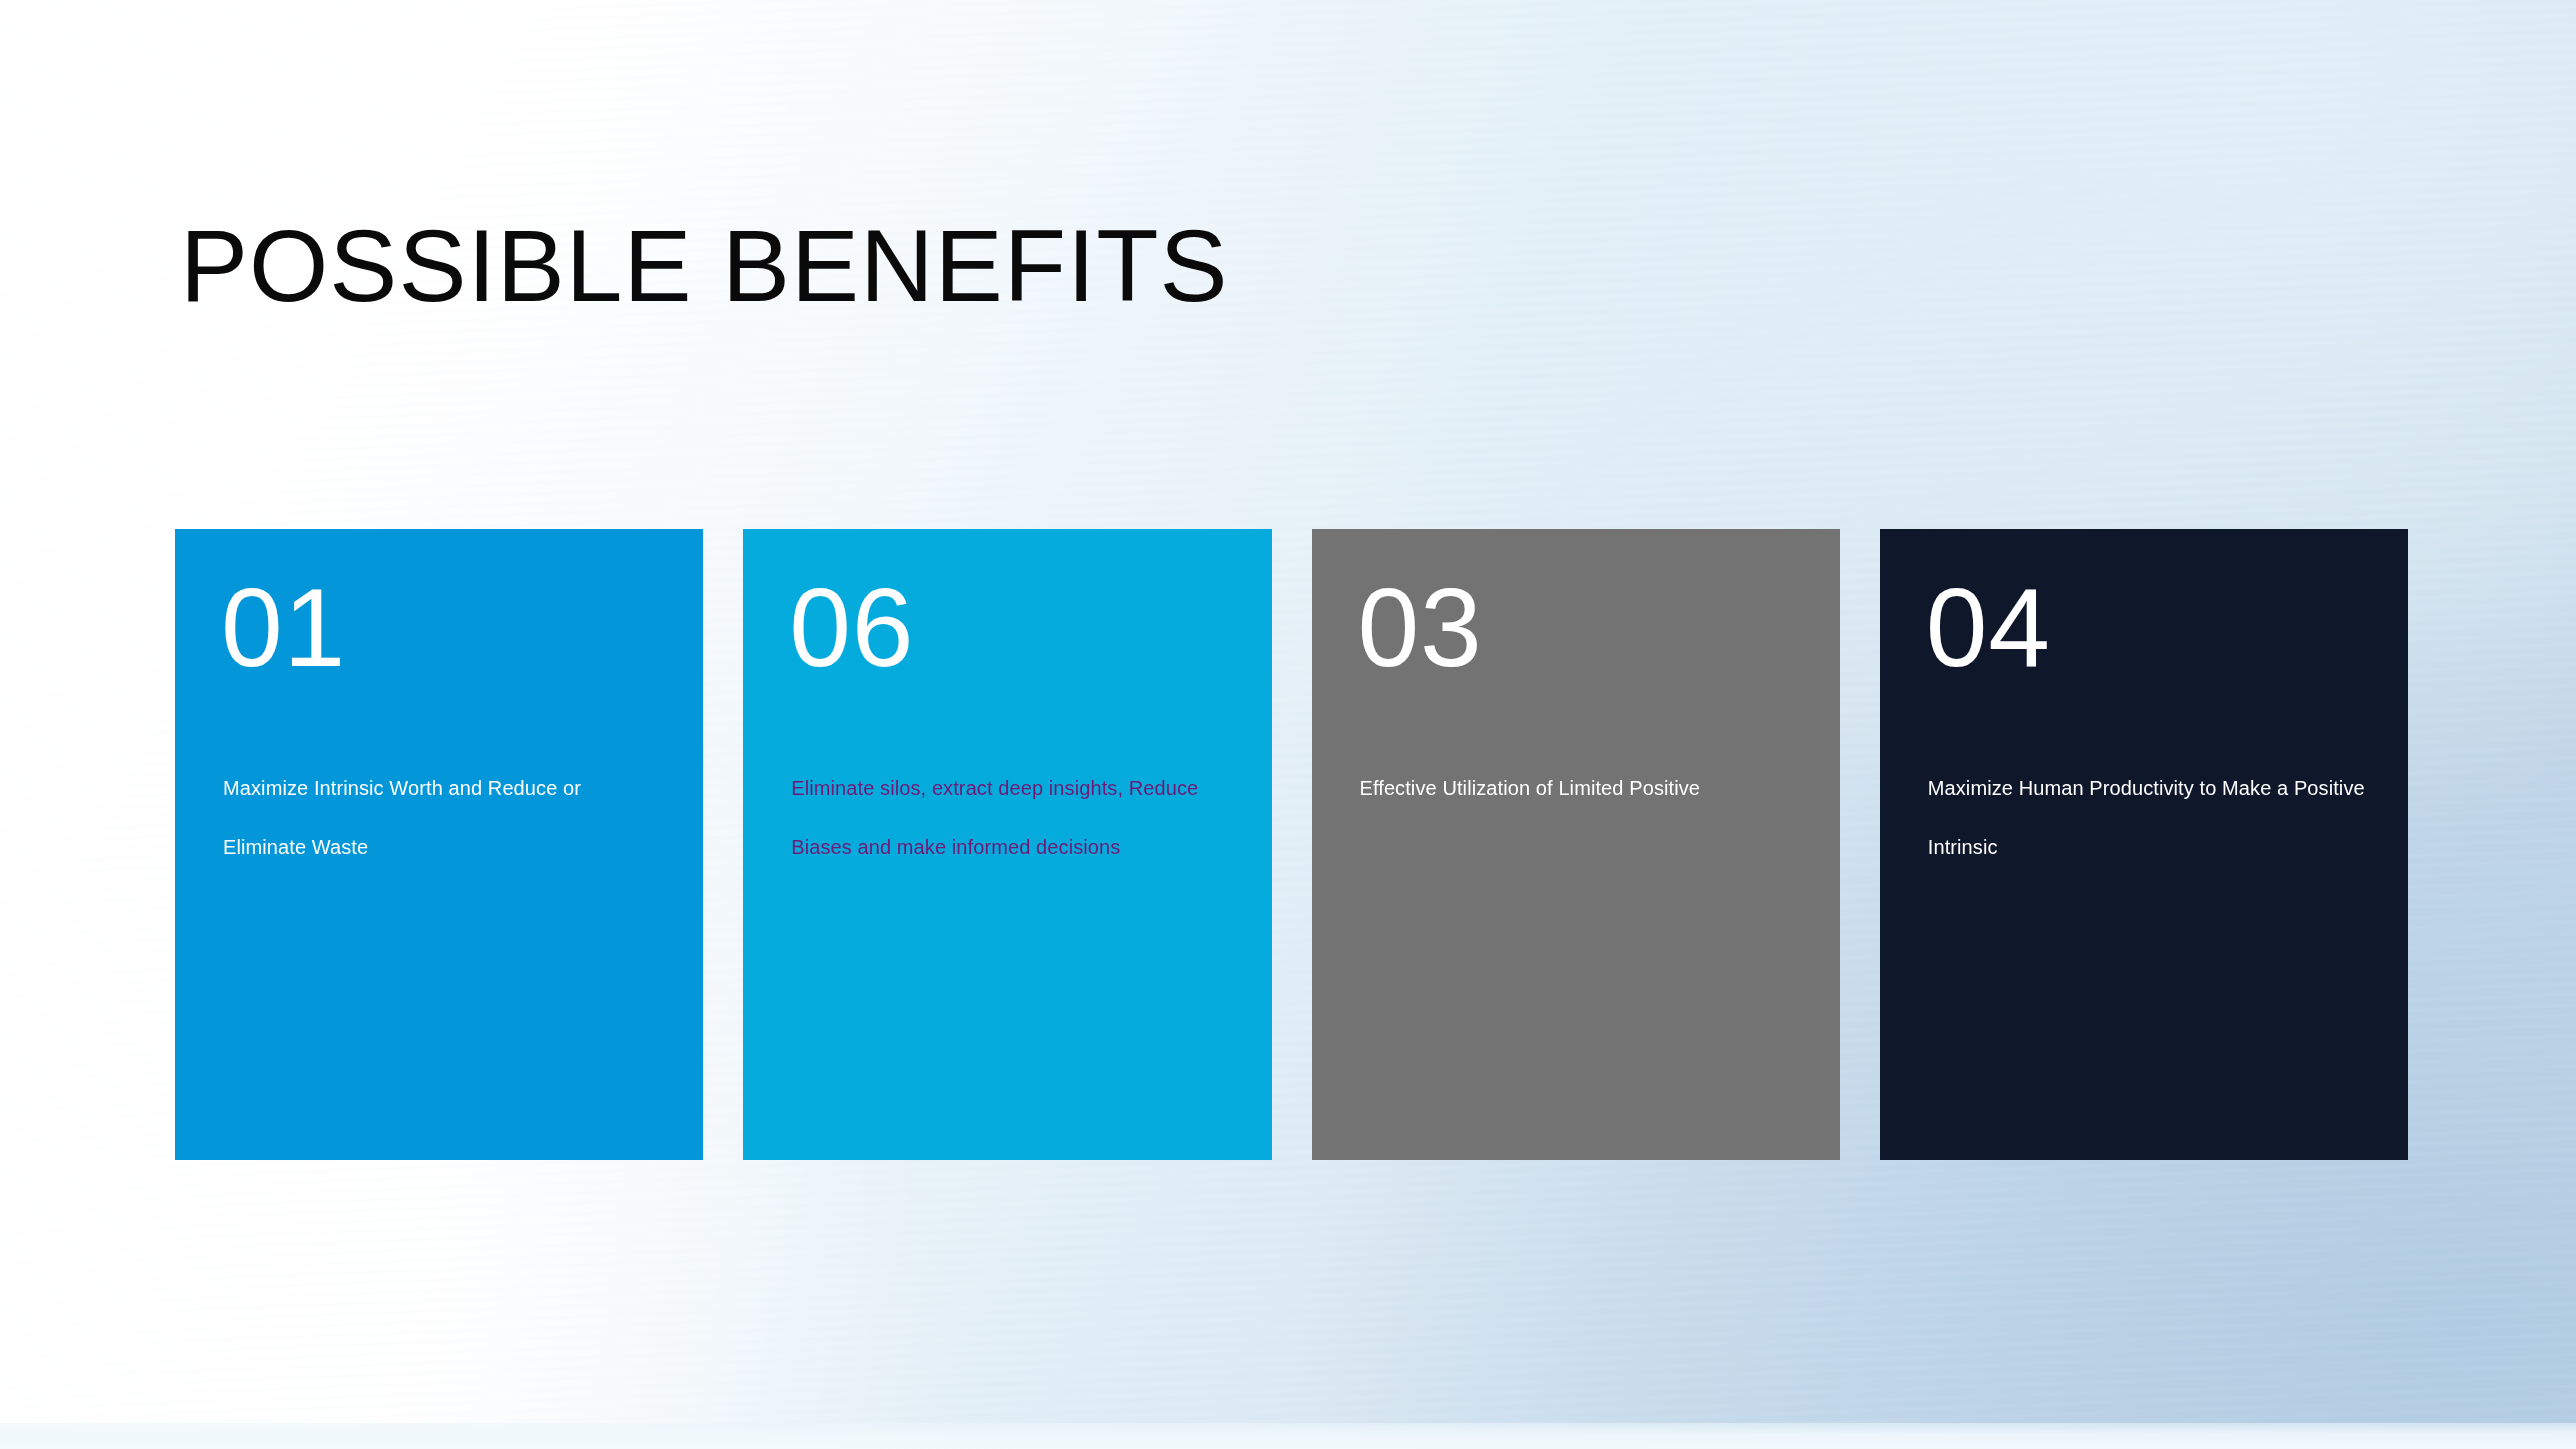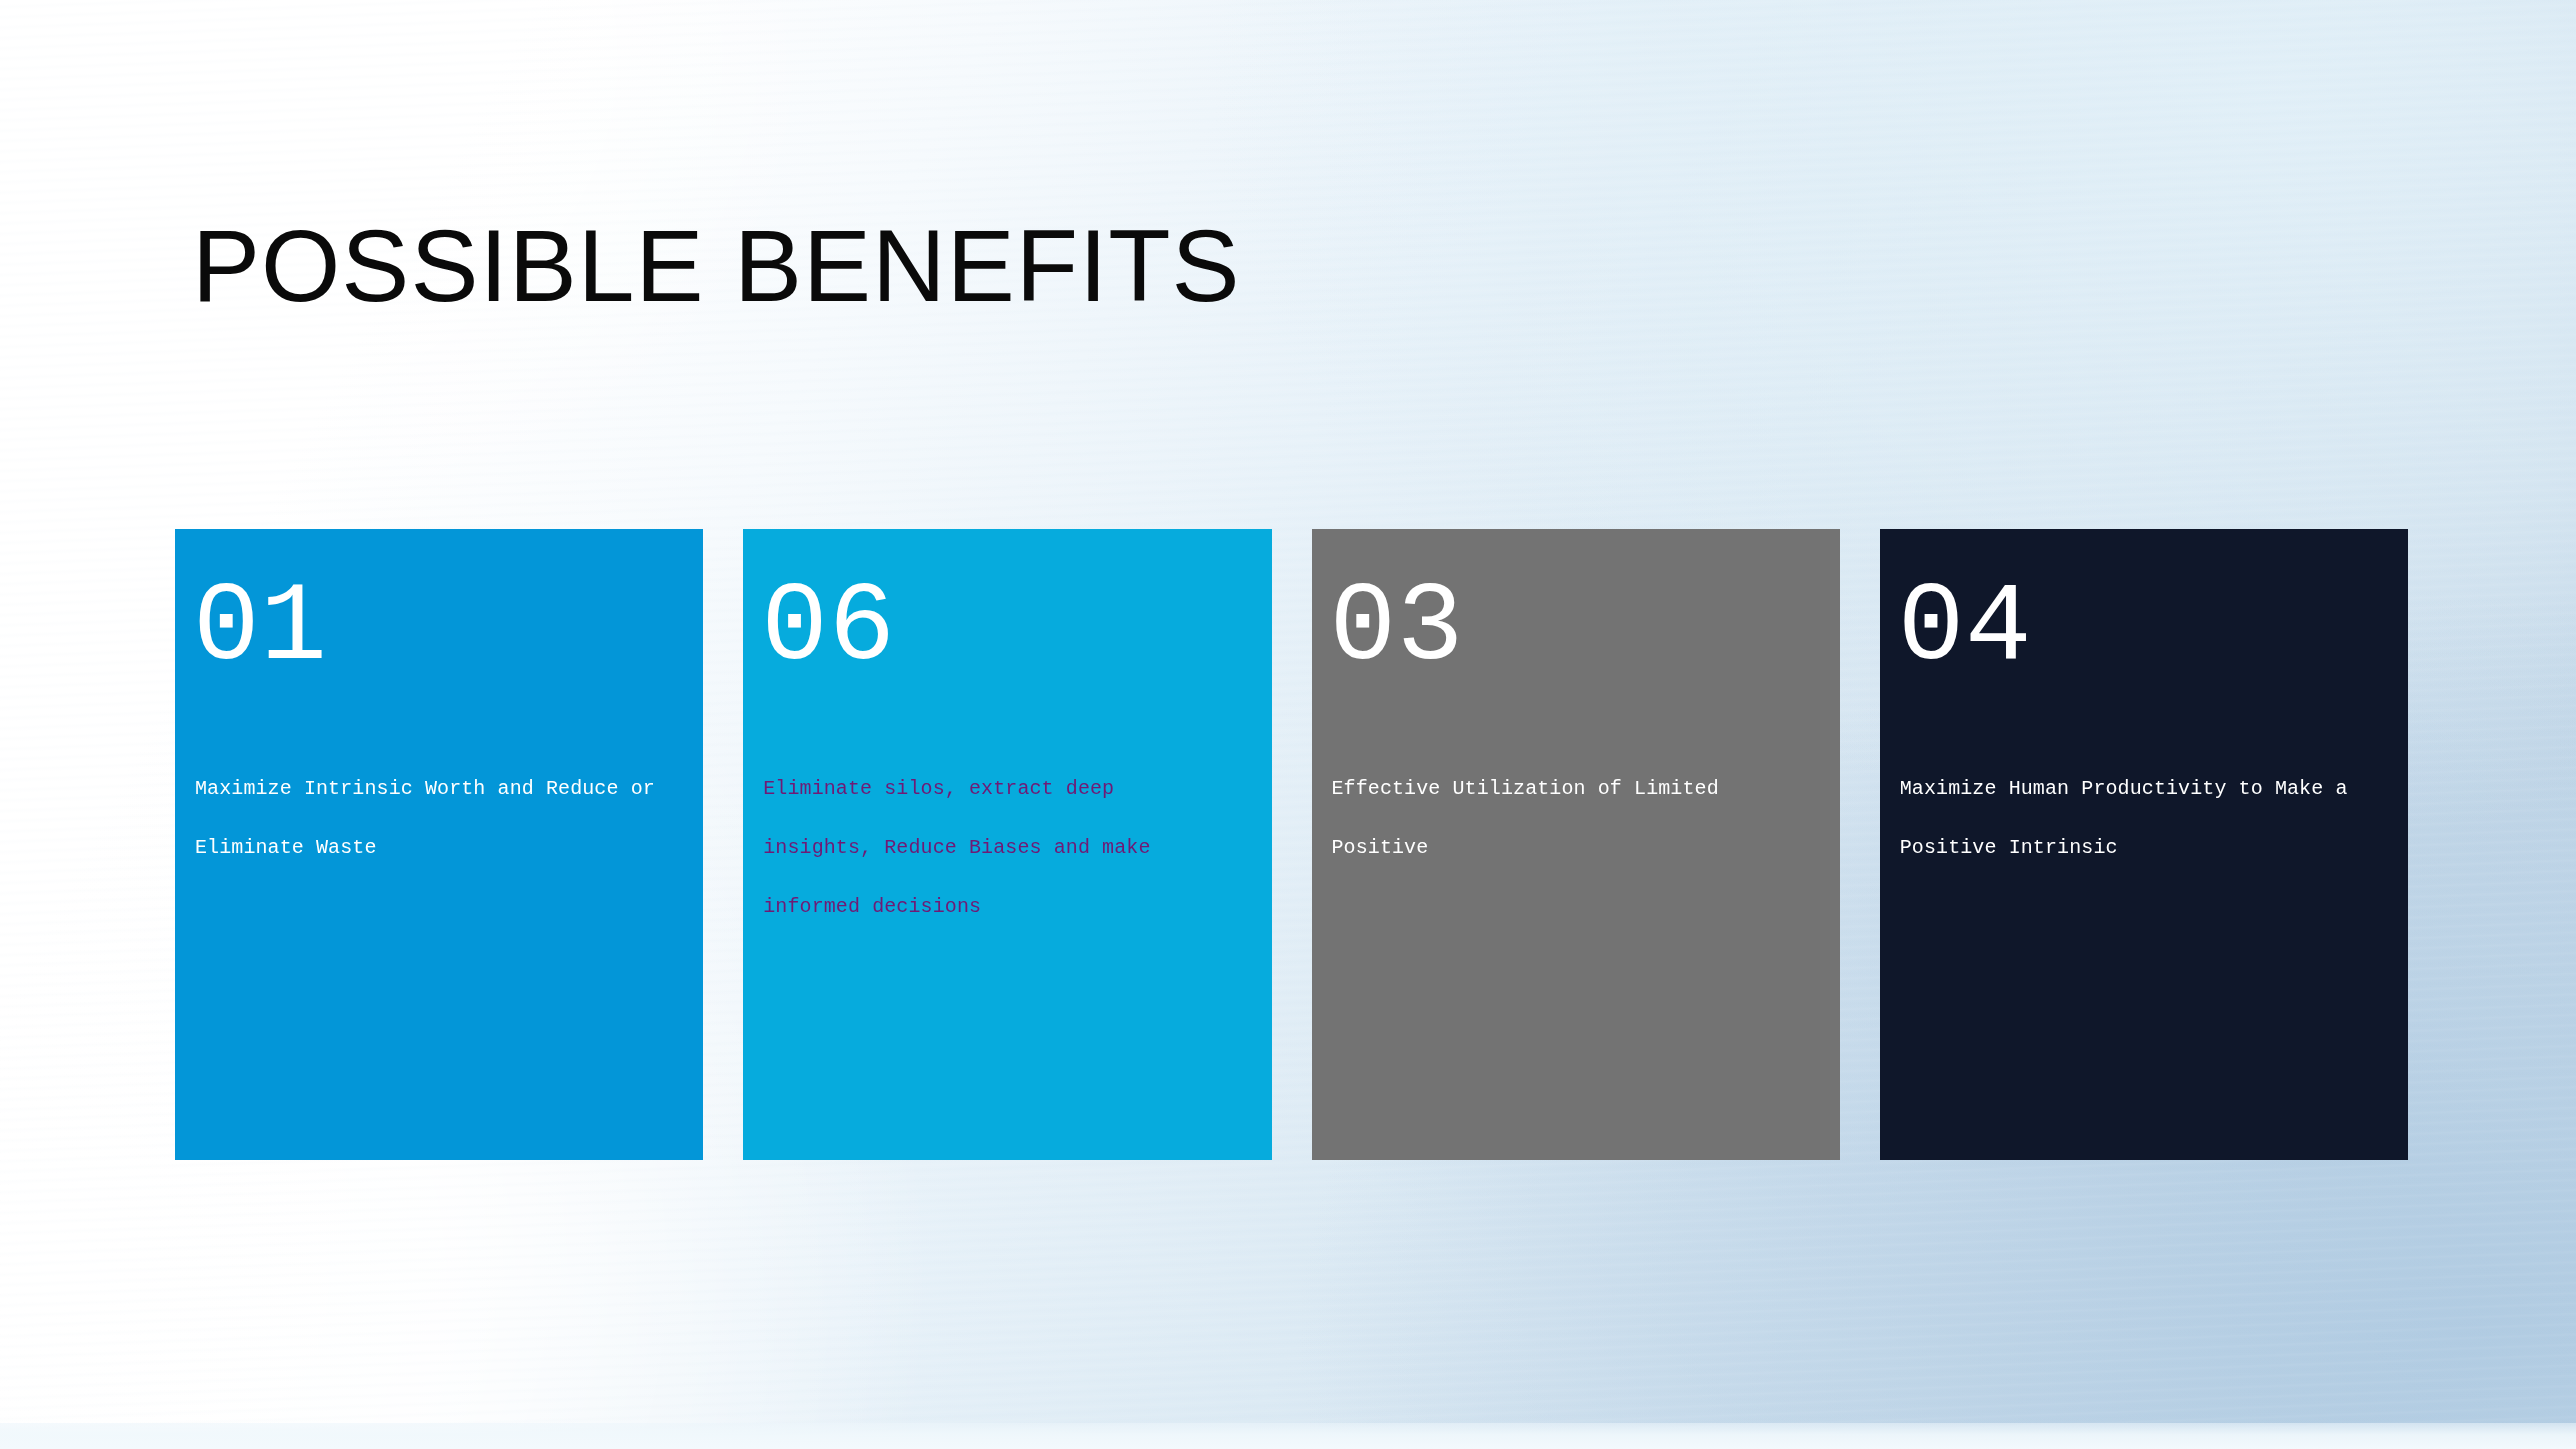--- a/index.html
+++ b/index.html
@@ -93,21 +93,21 @@
     height: 26px;
     background: linear-gradient(to bottom,
       rgba(236,245,251,0.55) 0%,
       rgba(240,248,252,0.92) 45%,
       rgba(243,249,253,1) 100%);
   }
 
   
   .slide-title {
     position: absolute;
-    left: 192px;
+    left: 180px;
     top: 143px;
     font-size: 102px;
     font-weight: 300;
     line-height: 1.08;
     letter-spacing: 1px;
     color: #0a0a0a;
     white-space: nowrap;
   }
 
   
@@ -118,23 +118,22 @@
     width: 2233px;
     height: 631px;
     display: flex;
     gap: 40px;
   }
   .card {
     position: relative;
     flex: 1 1 0;
     height: 631px;
     box-sizing: border-box;
-    padding: 44px 43px 0 20px;
+    padding: 44px 43px 0 48px;
     overflow: hidden;
-    font-family: Liberation Mono, monospace;
   }
   .card-number {
     font-size: 111px;
     font-weight: 300;
     line-height: 1.0;
     letter-spacing: 0.6px;
     color: #ffffff;
     margin: 0 0 0 -1.9px;
   }
   .card-body {

